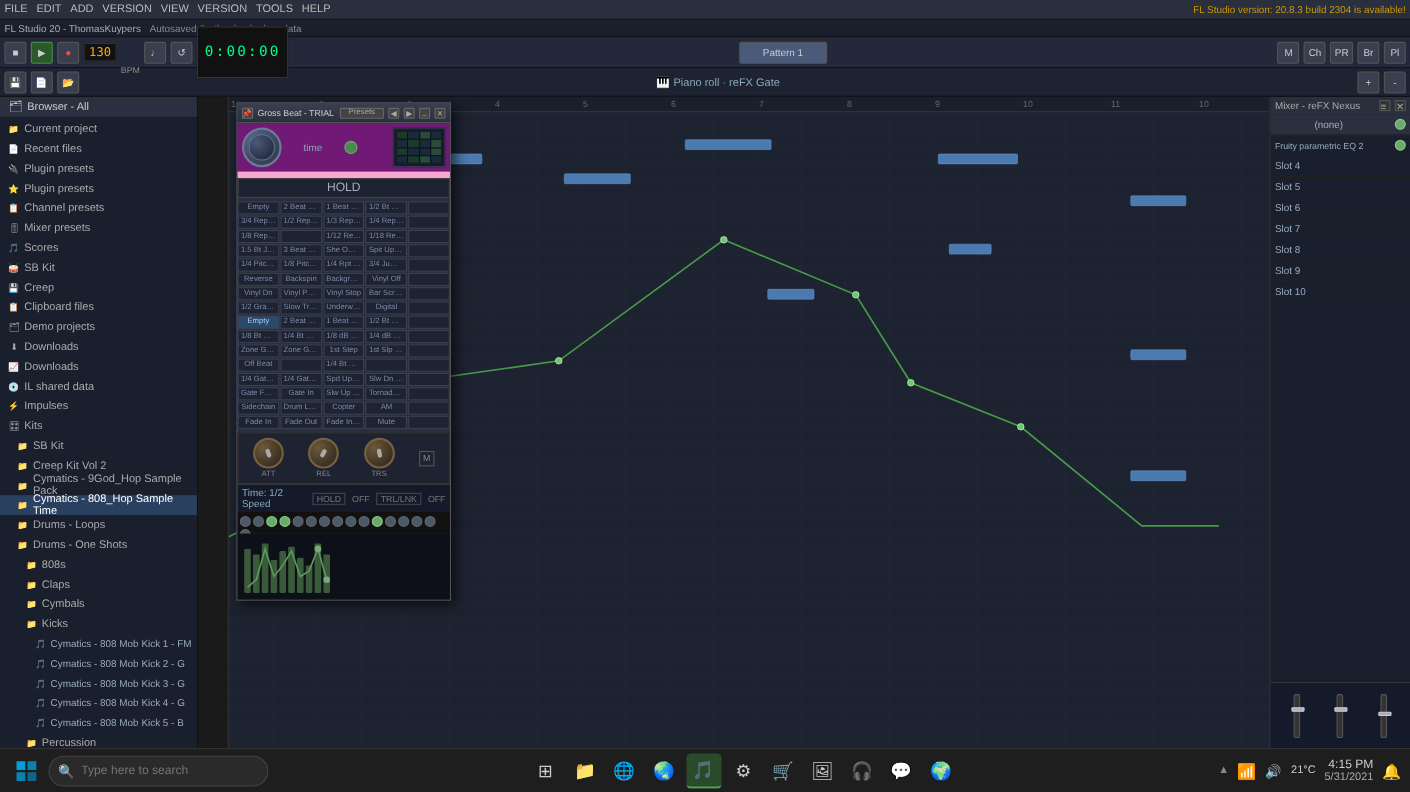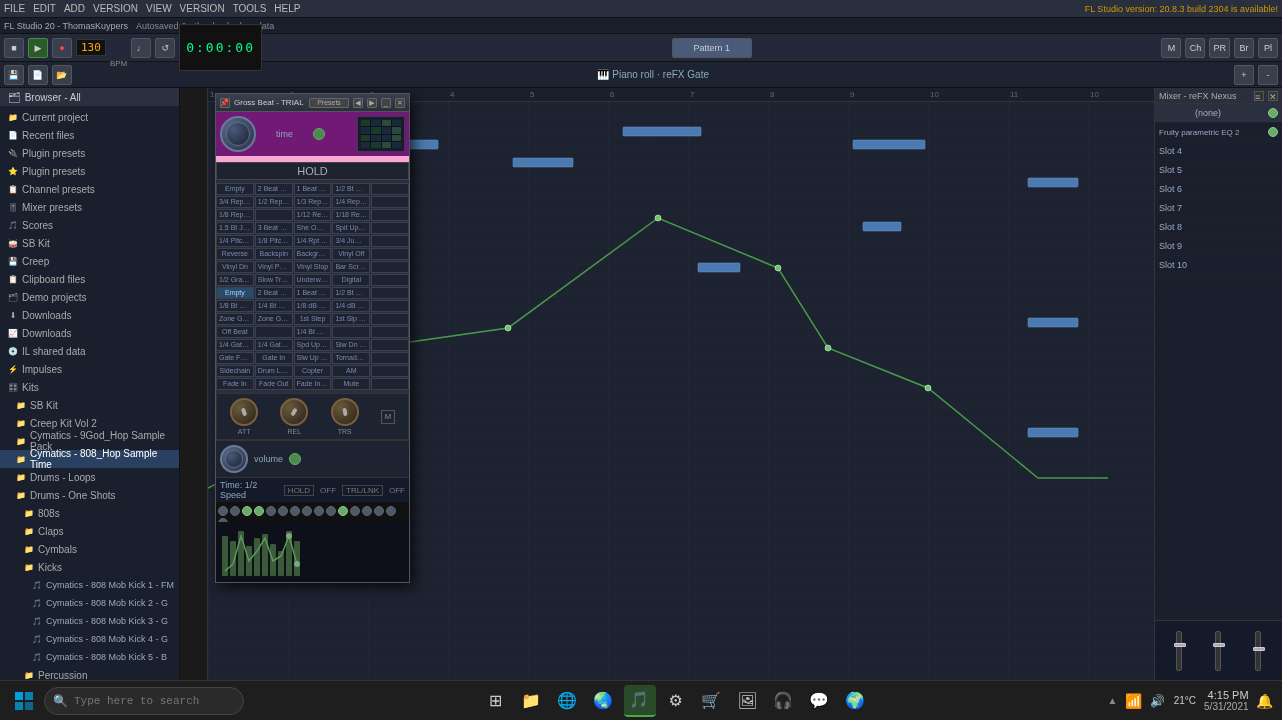--- a/index.html
+++ b/index.html
@@ -833,27 +833,20 @@
           <div class="knob-med" style="background:radial-gradient(circle at 30% 30%, #6a5a3a, #2a2018);">
             <div style="width:4px;height:8px;background:#aaa;border-radius:2px;transform:rotate(-10deg);"></div>
           </div>
           <div class="knob-label">TRS</div>
         </div>
         <div style="display:flex;align-items:center;justify-content:center;width:14px;height:14px;border:1px solid #555;cursor:pointer;">
           <span style="font-size:8px;color:#888;">M</span>
         </div>
       </div>
 
-      <div class="plugin-volume-section">
-        <div class="plugin-knob-circle" style="width:28px;height:28px;">
-          <div class="plugin-knob-inner" style="width:18px;height:18px;"></div>
-        </div>
-        <span style="font-size:9px;color:#8ab;">volume</span>
-        <div style="width:12px;height:12px;background:#4a8a4a;border-radius:50%;border:1px solid #6aaa6a;"></div>
-      </div>
 
       <div style="padding:2px 4px;background:#151a2a;border-top:1px solid #333;display:flex;align-items:center;gap:6px;">
         <span style="font-size:9px;color:#8ab;">Time: 1/2 Speed</span>
         <div style="flex:1;"></div>
         <div style="font-size:8px;color:#777;cursor:pointer;border:1px solid #444;padding:0 3px;">HOLD</div>
         <div style="font-size:8px;color:#777;cursor:pointer;">OFF</div>
         <div style="font-size:8px;color:#777;cursor:pointer;border:1px solid #444;padding:0 3px;">TRL/LNK</div>
         <div style="font-size:8px;color:#777;cursor:pointer;">OFF</div>
       </div>
 
@@ -988,21 +981,21 @@
     <svg width="20" height="20" viewBox="0 0 20 20">
       <rect x="1" y="1" width="8" height="8" fill="#00adef" opacity="0.9"></rect>
       <rect x="11" y="1" width="8" height="8" fill="#00adef" opacity="0.7"></rect>
       <rect x="1" y="11" width="8" height="8" fill="#00adef" opacity="0.7"></rect>
       <rect x="11" y="11" width="8" height="8" fill="#00adef" opacity="0.5"></rect>
     </svg>
   </div>
 
   <div class="taskbar-search">
     <span style="font-size:12px;color:#888;">🔍</span>
-    <input type="text" style="background: none; border: none; outline: none; color: rgb(204, 204, 204); font-size: 11px; width: 140px; font-family: Liberation Mono, monospace;" placeholder="Type here to search">
+    <input type="text" style="background: none; border: none; outline: none; color: rgb(204, 204, 204); font-size: 11px; width: 140px;" placeholder="Type here to search">
   </div>
 
   <div class="taskbar-apps">
 
     <div class="taskbar-app" title="Task View">⊞</div>
 
     <div class="taskbar-app" title="File Explorer" style="color:#e8b84b;">📁</div>
 
     <div class="taskbar-app" title="Edge" style="color:#4a9ede;">🌐</div>
 

